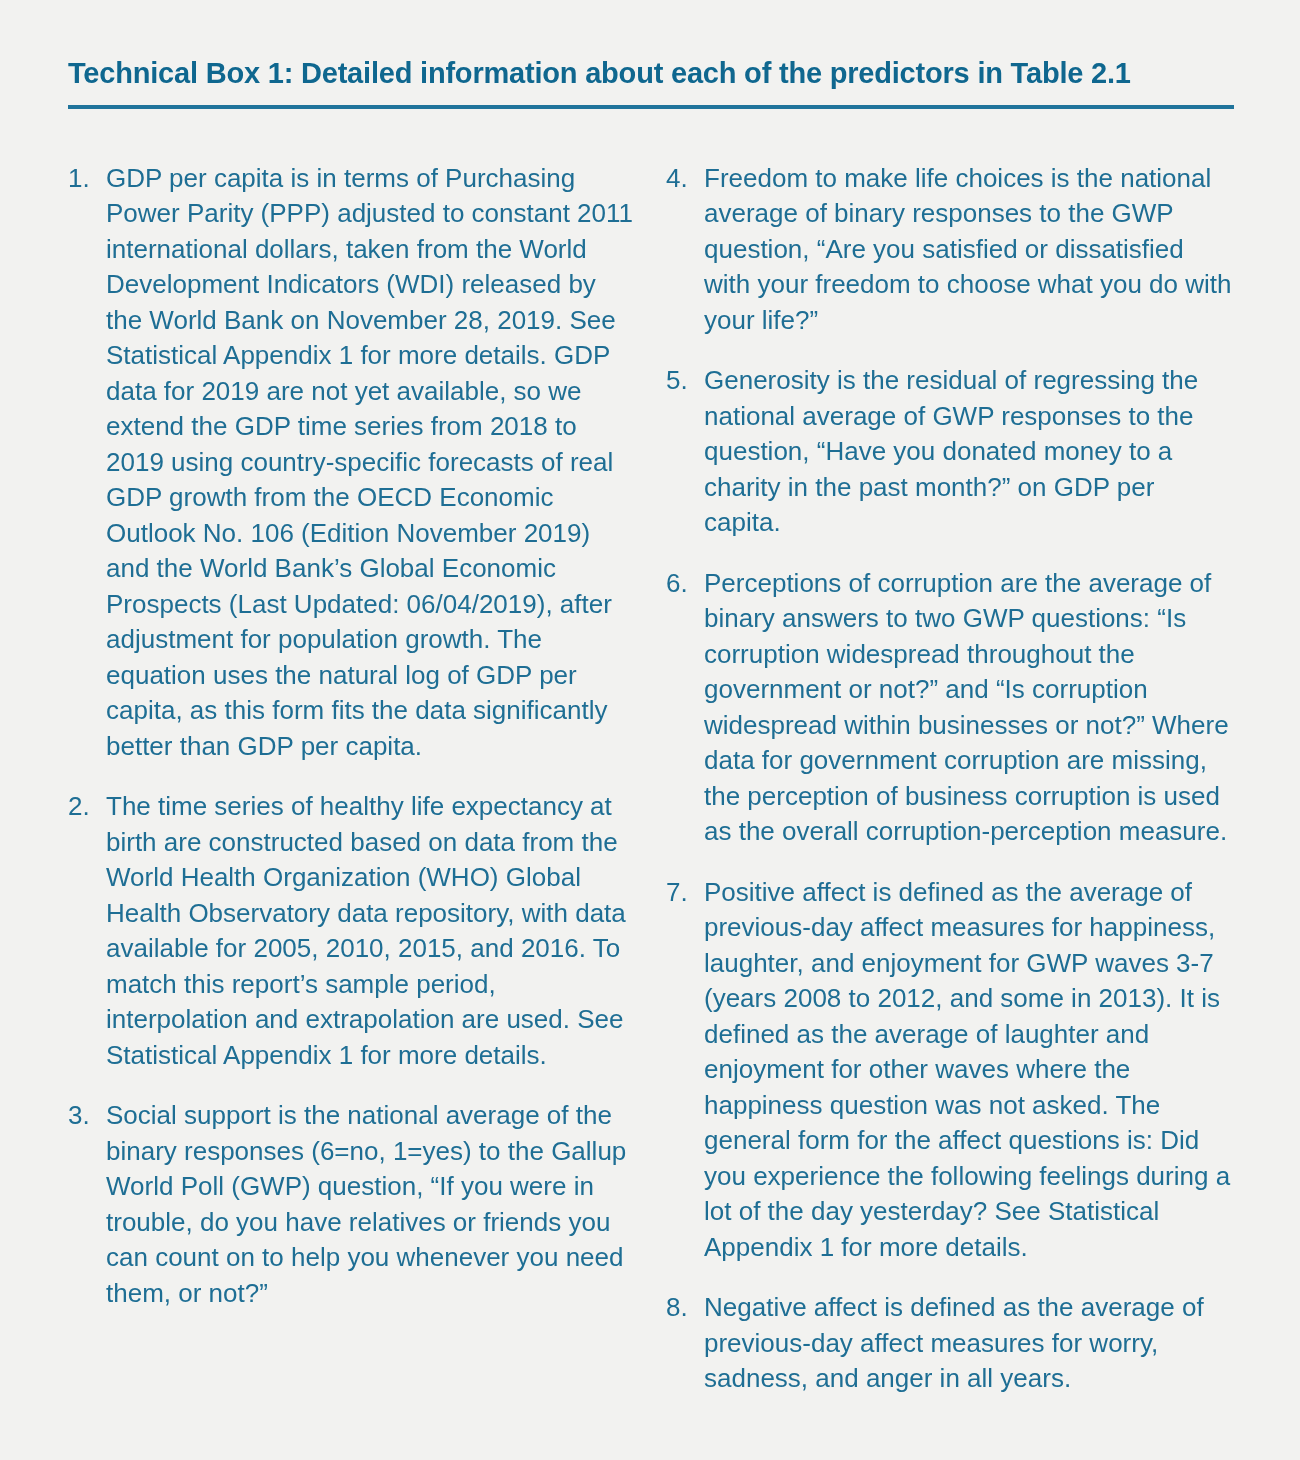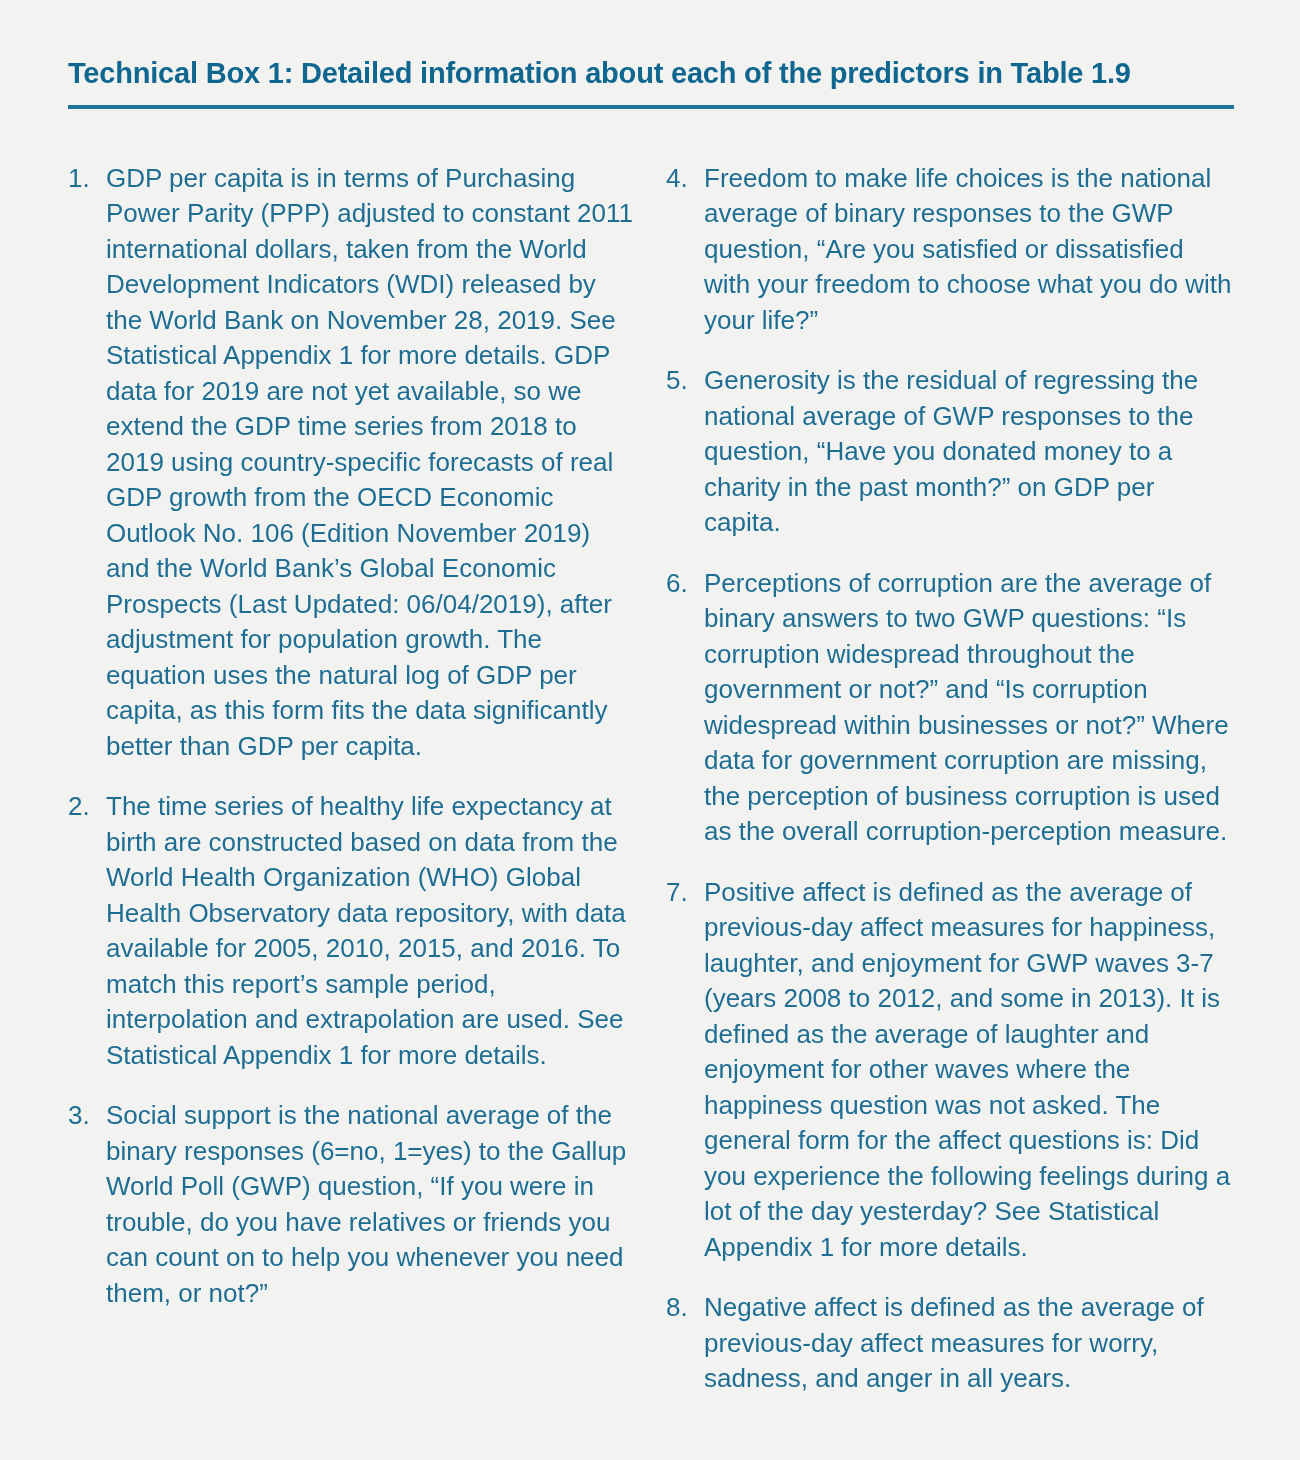--- a/index.html
+++ b/index.html
@@ -67,21 +67,21 @@
   .txt {
     flex: 1;
     color: #1e6e94;
   }
 </style>
 </head>
 <body>
 
 <div class="page">
 
-  <h1 class="box-title">Technical Box 1: Detailed information about each of the predictors in Table 1.9</h1>
+  <h1 class="box-title">Technical Box 1: Detailed information about each of the predictors in Table 2.1</h1>
 
   <hr class="title-rule">
 
   <div class="columns">
 
     <div class="col">
       <ol class="tech-list">
         <li class="item">
           <span class="num">1.</span>
           <span class="txt">GDP per capita is in terms of Purchasing Power Parity (PPP) adjusted to constant 2011 international dollars, taken from the World Development Indicators (WDI) released by the World Bank on November 28, 2019. See Statistical Appendix 1 for more details. GDP data for 2019 are not yet available, so we extend the GDP time series from 2018 to 2019 using country-specific forecasts of real GDP growth from the OECD Economic Outlook No. 106 (Edition November 2019) and the World Bank’s Global Economic Prospects (Last Updated: 06/04/2019), after adjustment for population growth. The equation uses the natural log of GDP per capita, as this form fits the data significantly better than GDP per capita.</span>

